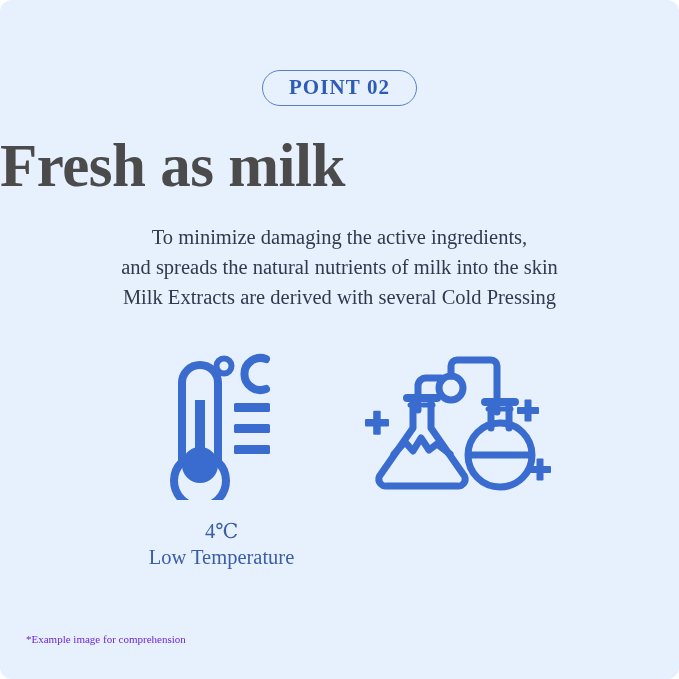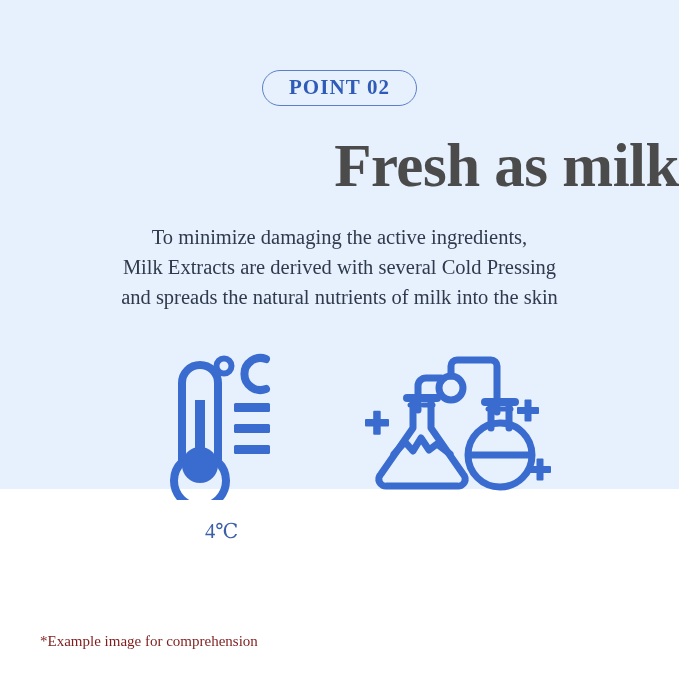--- a/index.html
+++ b/index.html
@@ -8,23 +8,24 @@
   }
   body {
     width: 679px;
     height: 679px;
     overflow: hidden;
     font-family: "Liberation Serif", "DejaVu Serif", serif;
   }
   .page {
     position: relative;
     width: 679px;
-    height: 489px;
+    height: 679px;
     background: #e7f0fd;
     box-sizing: border-box;
+    border-radius: 12px;
   }
 
   
   .badge-row {
     position: absolute;
     top: 70px;
     left: 0;
     width: 679px;
     display: flex;
     justify-content: center;
@@ -42,21 +43,21 @@
     background: transparent;
     white-space: nowrap;
   }
 
   
   .title {
     position: absolute;
     top: 133px;
     left: 0;
     width: 679px;
-    text-align: right;
+    text-align: left;
     color: #4b4b4b;
     font-family: "Liberation Serif", "DejaVu Serif", serif;
     font-weight: bold;
     font-size: 61px;
     line-height: 1.08;
     letter-spacing: -0.5px;
   }
 
   
   .body-copy {
@@ -100,43 +101,43 @@
     color: #3a5ea8;
     font-family: "Liberation Serif", "DejaVu Serif", serif;
     font-size: 20.5px;
     line-height: 26px;
   }
   .icon-caption div { white-space: nowrap; }
 
   
   .footnote {
     position: absolute;
-    left: 40px;
+    left: 26px;
     top: 634px;
-    color: #7f1d1d;
-    font-family: "Liberation Serif", "DejaVu Serif", serif;
-    font-size: 15px;
+    color: #6d28d9;
+    font-family: "Liberation Serif", "DejaVu Serif", serif;
+    font-size: 11px;
     line-height: 1;
   }
 </style>
 </head>
 <body>
 
 <div class="page">
 
   <div class="badge-row">
     <div class="badge">POINT 02</div>
   </div>
 
   <div class="title">Fresh as milk</div>
 
   <div class="body-copy">
     <div>To minimize damaging the active ingredients,</div>
+    <div>and spreads the natural nutrients of milk into the skin</div>
     <div>Milk Extracts are derived with several Cold Pressing</div>
-    <div>and spreads the natural nutrients of milk into the skin</div>
   </div>
 
   <div class="icons">
 
     <div class="icon-col">
       <div class="icon-art">
         <svg width="120" height="150" viewBox="0 0 120 150">
 
           <circle cx="62" cy="16" r="7.5" fill="none" stroke="#3a6cd0" stroke-width="6"></circle>
           <path d="M104 9 A16 16 0 1 0 104 39" fill="none" stroke="#3a6cd0" stroke-width="8" stroke-linecap="round"></path>
@@ -147,20 +148,21 @@
 
           <path d="M20 112 A26 26 0 1 0 56 112 L56 33 A18 18 0 0 0 20 33 Z" fill="none" stroke="#3a6cd0" stroke-width="8" stroke-linejoin="round"></path>
 
           <rect x="33" y="50" width="10" height="62" fill="#3a6cd0"></rect>
 
           <circle cx="38" cy="115" r="18" fill="#3a6cd0"></circle>
         </svg>
       </div>
       <div class="icon-caption">
         <div>4℃</div>
+        <div>Low Temperature</div>
       </div>
     </div>
 
     <div class="icon-col">
       <div class="icon-art">
         <svg width="190" height="150" viewBox="0 0 190 150">
           <g fill="none" stroke="#3a6cd0" stroke-width="7" stroke-linecap="round" stroke-linejoin="round">
 
             <path d="M55 60 L55 36 A8 8 0 0 1 63 28 L78 28"></path>
             <circle cx="88" cy="38" r="12"></circle>

